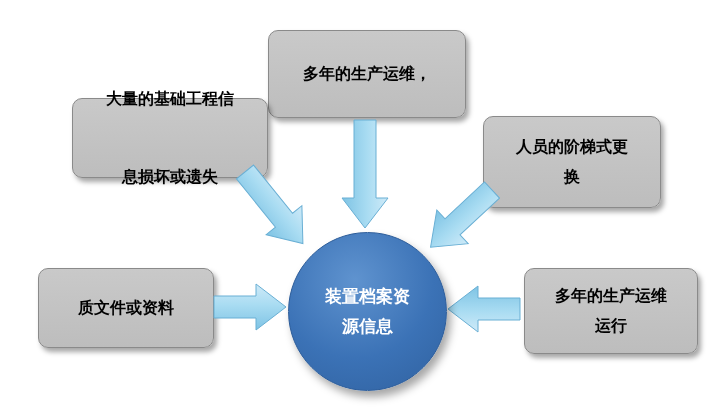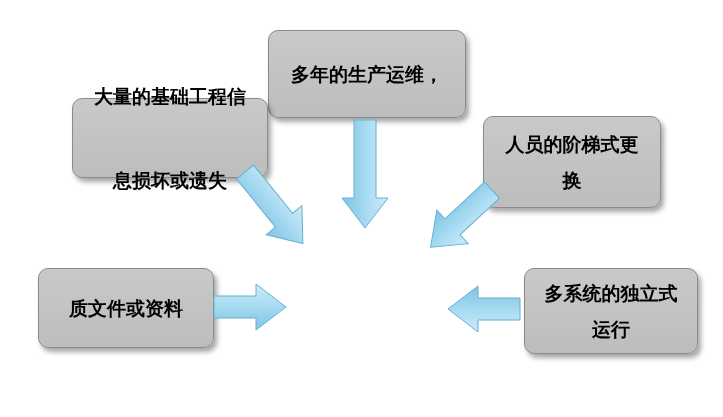--- a/index.html
+++ b/index.html
@@ -7,21 +7,21 @@
     position:relative;width:723px;height:417px;background:#ffffff;
     font-family:"DejaVu Sans","Liberation Sans",sans-serif;overflow:hidden;
   }
   .cause-box{
     position:absolute;
     background:linear-gradient(#c9c9c9,#bdbdbd);
     border:1px solid #8a8a8a;
     border-radius:10px;
     box-shadow:3px 4px 5px rgba(0,0,0,0.35);
     display:flex;flex-direction:column;justify-content:center;align-items:center;
-    font-weight:bold;font-size:19px;color:#000;line-height:1.9;text-align:center;
+    font-weight:bold;font-size:16px;color:#000;line-height:1.9;text-align:center;
   }
   .cause-box .line{display:block;white-space:nowrap;}
   .box-top   {left:268px;top:30px; width:196px;height:86px;}
   .box-ul    {left:72px; top:98px; width:194px;height:78px;gap:47px;}
   .box-ur    {left:483px;top:96px; width:176px;height:90px;margin-top:20px;}
   .box-left  {left:38px; top:268px;width:174px;height:78px;}
   .box-right {left:524px;top:268px;width:172px;height:84px;}
   .arrow-layer{position:absolute;left:0;top:0;width:723px;height:417px;}
   .center-circle{
     position:absolute;left:288px;top:232px;width:157px;height:157px;border-radius:50%;
@@ -50,21 +50,21 @@
   <div class="cause-box box-ur">
     <span class="line">人员的阶梯式更</span>
     <span class="line">换</span>
   </div>
 
   <div class="cause-box box-left">
     <span class="line">质文件或资料</span>
   </div>
 
   <div class="cause-box box-right">
-    <span class="line">多系统的独立式</span>
+    <span class="line">多年的生产运维</span>
     <span class="line">运行</span>
   </div>
 
   <svg class="arrow-layer" width="723" height="417" viewBox="0 0 723 417" xmlns="http://www.w3.org/2000/svg">
     <defs>
       <linearGradient id="arrowGrad" gradientUnits="userSpaceOnUse" x1="0" y1="-23" x2="0" y2="23">
         <stop offset="0%" stop-color="#cfeaf8"></stop>
         <stop offset="45%" stop-color="#a9dcf2"></stop>
         <stop offset="100%" stop-color="#7ec3e4"></stop>
       </linearGradient>
@@ -84,14 +84,18 @@
 
     <g transform="translate(214,307)">
       <polygon points="0,-11 42,-11 42,-23 72,0 42,23 42,11 0,11" fill="url(#arrowGrad)" stroke="#69afd4" stroke-width="1"></polygon>
     </g>
 
     <g transform="translate(520,309) rotate(180)">
       <polygon points="0,-11 42,-11 42,-23 72,0 42,23 42,11 0,11" fill="url(#arrowGrad)" stroke="#69afd4" stroke-width="1"></polygon>
     </g>
   </svg>
 
+  <div class="center-circle">
+    <span class="line">装置档案资</span>
+    <span class="line">源信息</span>
+  </div>
 
 </div>
 
 </body></html>

